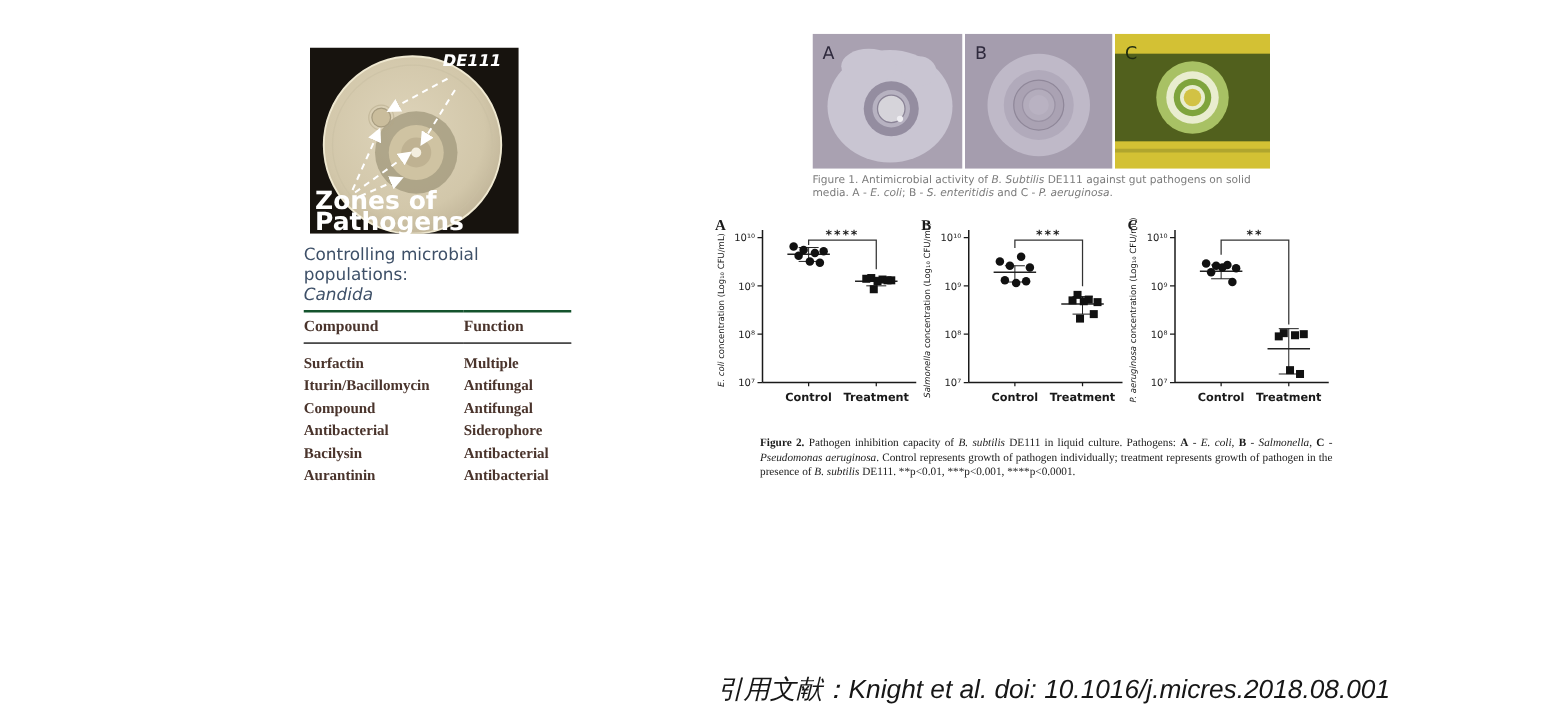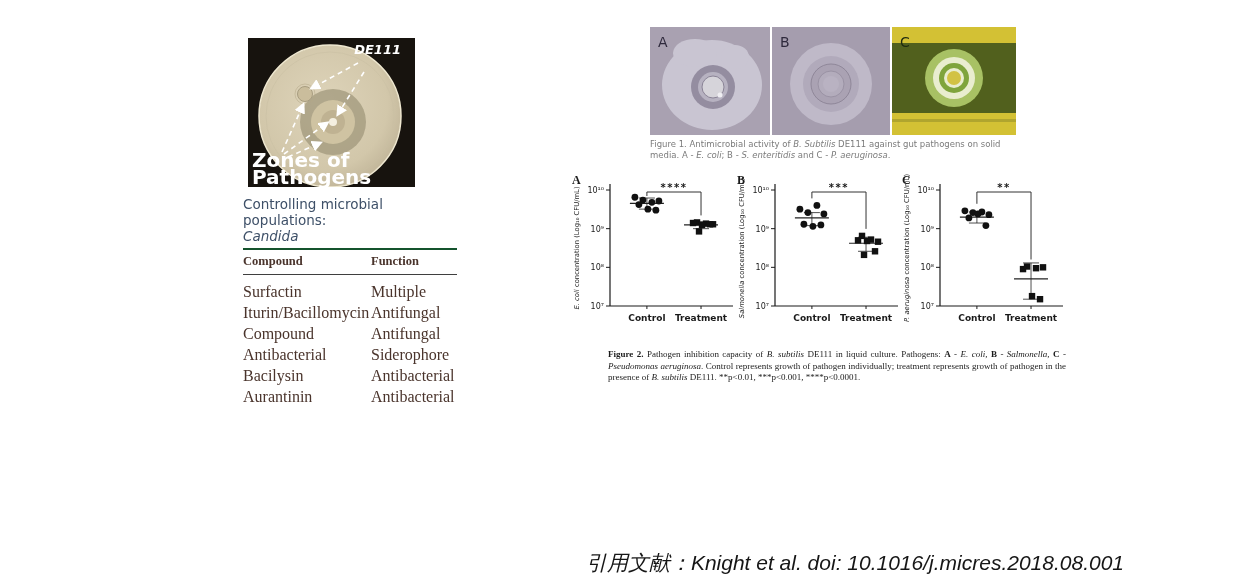--- a/index.html
+++ b/index.html
@@ -16,21 +16,21 @@
 
   
   .ctable{position:absolute;left:243px;top:196px;width:214px;}
   .ctable-title{color:var(--table-title-blue);font-size:13.5px;line-height:16px;
                 font-family:"DejaVu Sans",sans-serif;}
   .ctable-title .sp{font-style:italic;}
   .dtable{width:100%;border-collapse:collapse;margin-top:4px;
           font-family:"Liberation Serif",serif;color:var(--table-text-brown);}
   .dtable th{border-top:2px solid #14532d;border-bottom:1.5px solid #3f3f3f;
              text-align:left;font-size:12.5px;padding:4px 0 5px 0;font-weight:bold;}
-  .dtable td{font-size:16px;font-weight:normal;padding:1.5px 0;margin-left:20px;}
+  .dtable td{font-size:12px;font-weight:bold;padding:1.5px 0;margin-left:20px;}
   .dtable th:last-child,.dtable td:last-child{width:86px;}
   .dtable tbody tr:first-child td{padding-top:8px;}
 
   
   .panels{position:absolute;left:650px;top:27px;display:flex;gap:2px;}
   .panel{position:relative;}
   .panel svg{display:block;}
 
   
   .fig1cap{position:absolute;left:650px;top:139px;width:372px;margin:0;
@@ -47,21 +47,21 @@
   .plots .tick{font-size:8px;}
   .plots .ytitle{font-size:6.8px;}
   .plots .xlab{font-size:9px;font-weight:bold;}
   .plots .stars{font-size:10px;font-weight:bold;letter-spacing:1.5px;}
   .plots .plabel{font-size:12px;font-weight:bold;font-family:"Liberation Serif",serif;}
 
   
   .zh{position:absolute;left:124px;top:420px;width:980px;margin:0;font-size:27px;
       line-height:59px;color:#161616;text-align:justify;text-indent:54px;
       font-family:"Liberation Sans",sans-serif;}
-  .cite{position:absolute;left:400px;top:537px;width:712px;margin:12px;font-size:21px;
+  .cite{position:absolute;left:400px;top:537px;width:712px;margin:0;font-size:21px;
         color:#161616;font-style:italic;text-align:right;
         font-family:"Liberation Sans",sans-serif;}
 </style>
 </head>
 <body>
 
 <div class="page">
 
   <figure class="petri" style="margin:0">
     <svg width="167" height="149" viewBox="0 0 167 149">

